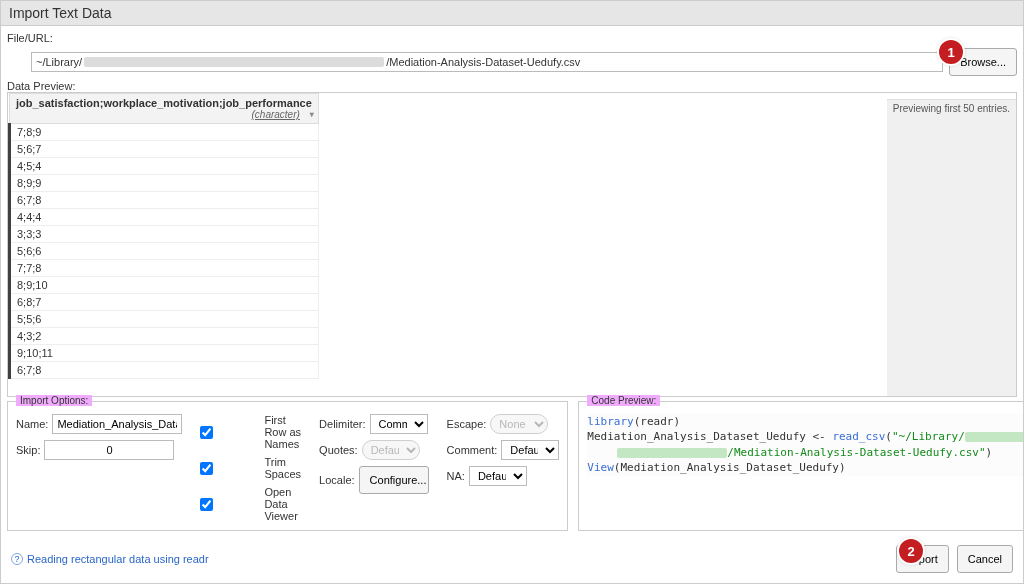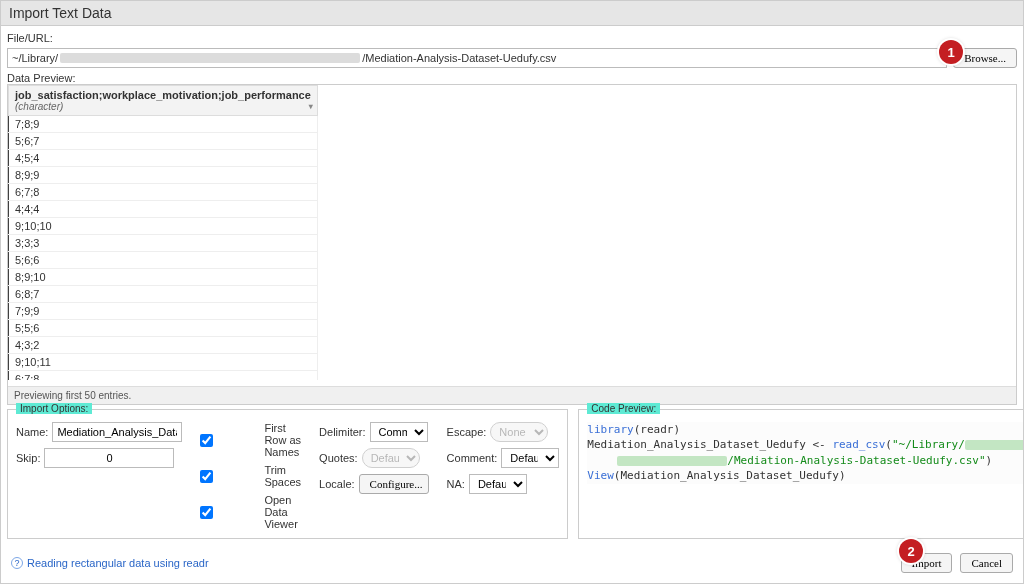--- a/index.html
+++ b/index.html
@@ -39,35 +39,34 @@
   font-size: 11px;
   background: #fff;
   height: 20px;
 }
 button {
   border: 1px solid #aaa;
   background: #f5f5f5;
   padding: 2px 10px;
   font-size: 11px;
   border-radius: 3px;
-  height: 20px;
+  height: 28px;
   cursor: pointer;
-  font-family: Liberation Serif, serif;
-}
-.file-input { flex: 1; min-width: 0; }
+}
+.file-input { flex: 1; min-width: 0; margin-left: 24px; }
 .data-preview-wrap {
   flex: 1;
   display: flex;
   flex-direction: column;
   min-height: 0;
 }
 .preview-table-wrap {
   border: 1px solid #ccc;
   display: flex;
-  flex-direction: column;
+  flex-direction: row;
   min-height: 0;
   flex: 1;
 }
 .table-scroll {
   flex: 1;
   overflow: hidden;
   background: #fff;
   display: flex;
   align-items: flex-start;
 }
@@ -82,33 +81,34 @@
   text-align: left;
   font-weight: bold;
   position: relative;
 }
 .preview-table th .type-label {
   display: block;
   font-weight: normal;
   font-style: italic;
   color: #666;
   font-size: 10px;
-  text-align: left;
+  text-align: right;
   padding-right: 12px;
+  text-decoration: underline;
 }
 .preview-table th .dropdown-glyph {
   position: absolute;
   right: 4px;
   bottom: 4px;
   font-size: 8px;
   color: #888;
 }
 .preview-table td {
   border-bottom: 1px solid #eee;
-  border-left: 1px solid #404040;
+  border-left: 3px solid #404040;
   border-right: 1px solid #eee;
   padding: 2px 6px;
   font-size: 11px;
 }
 .preview-footer {
   background: #f0f0f0;
   padding: 3px 6px;
   border-top: 1px solid #ddd;
   font-size: 10px;
   color: #555;
@@ -123,21 +123,21 @@
   border: 1px solid #ccc;
   padding: 8px;
   position: relative;
 }
 .import-options { flex: 0 0 520px; }
 .code-preview { flex: 1; }
 .panel-title {
   position: absolute;
   top: -7px;
   left: 8px;
-  background: #5eead4;
+  background: #f0abfc;
   padding: 0 4px;
   font-size: 10px;
   color: #333;
 }
 .options-grid {
   display: flex;
   gap: 18px;
   align-items: flex-start;
   margin-top: 4px;
 }
@@ -258,36 +258,33 @@
               <tr>
                 <td>8;9;9</td>
               </tr>
               <tr>
                 <td>6;7;8</td>
               </tr>
               <tr>
                 <td>4;4;4</td>
               </tr>
               <tr>
-                <td>9;10;10</td>
-              </tr>
-              <tr>
                 <td>3;3;3</td>
               </tr>
               <tr>
                 <td>5;6;6</td>
               </tr>
               <tr>
+                <td>7;7;8</td>
+              </tr>
+              <tr>
                 <td>8;9;10</td>
               </tr>
               <tr>
                 <td>6;8;7</td>
-              </tr>
-              <tr>
-                <td>7;9;9</td>
               </tr>
               <tr>
                 <td>5;5;6</td>
               </tr>
               <tr>
                 <td>4;3;2</td>
               </tr>
               <tr>
                 <td>9;10;11</td>
               </tr>

